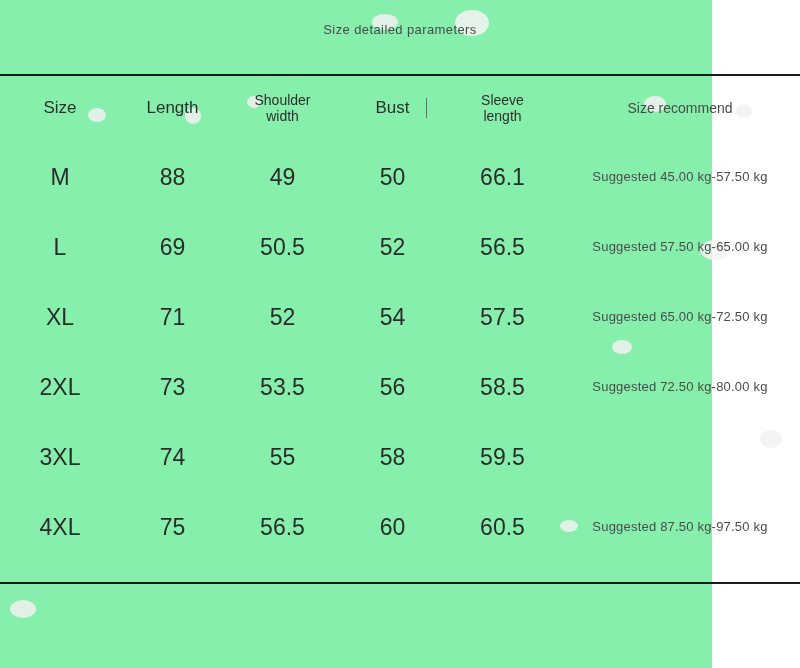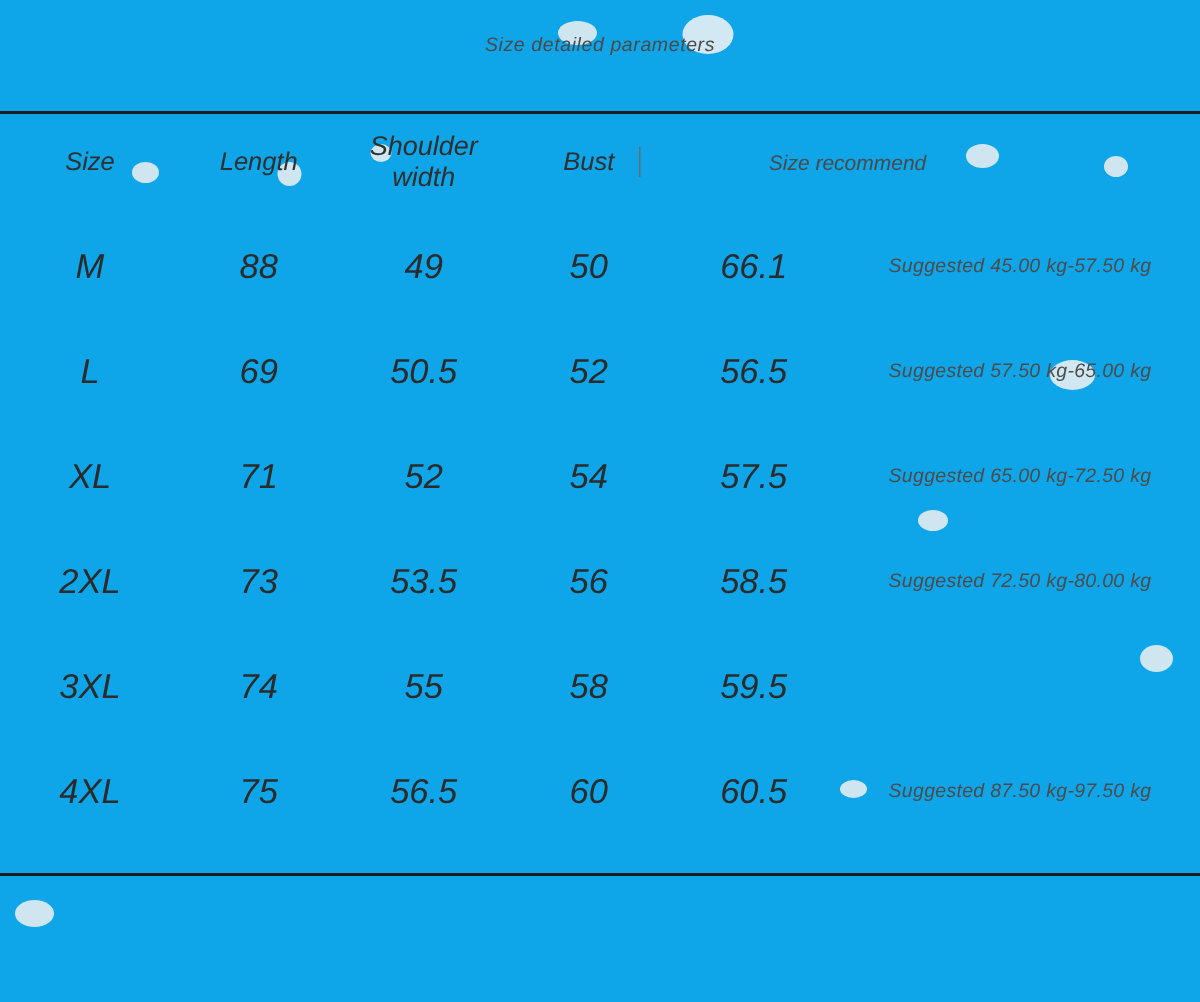--- a/index.html
+++ b/index.html
@@ -10,25 +10,24 @@
   body {
     width: 800px;
     height: 668px;
     font-family: "Liberation Sans", sans-serif;
     color: #3d3d3d;
     position: relative;
     overflow: hidden;
   }
 
   .sheet {
-    width: 800px;
+    width: 712px;
     height: 668px;
     position: relative;
-    background: #0ea5e9;
-    font-style: italic;
+    background: #86efac;
   }
 
   
   .title {
     position: absolute;
     top: 22px;
     left: 0;
     width: 800px;
     text-align: center;
     font-size: 13px;
@@ -83,21 +82,21 @@
   .c-sleeve      { width: 115px; }
   .c-recommend   { width: 240px; }
 
   
   .row.header .cell {
     font-size: 17px;
     color: #2f2f2f;
   }
   .row.header .c-shoulder,
   .row.header .c-sleeve {
-    font-size: 18px;
+    font-size: 14px;
     text-align: center;
   }
   .row.header .c-recommend {
     font-size: 14px;
     color: #4a4a4a;
   }
   .row.header .c-bust {
     position: relative;
   }
   .row.header .c-bust::after {
@@ -169,20 +168,24 @@
   <div class="table">
 
     <div class="row header">
       <div class="cell c-size">Size</div>
       <div class="cell c-length">Length</div>
       <div class="cell c-shoulder">
         <div>Shoulder</div>
         <div>width</div>
       </div>
       <div class="cell c-bust">Bust</div>
+      <div class="cell c-sleeve">
+        <div>Sleeve</div>
+        <div>length</div>
+      </div>
       <div class="cell c-recommend">Size recommend</div>
     </div>
 
     <div class="row data">
       <div class="cell c-size">M</div>
       <div class="cell c-length">88</div>
       <div class="cell c-shoulder">49</div>
       <div class="cell c-bust">50</div>
       <div class="cell c-sleeve">66.1</div>
       <div class="cell c-recommend">Suggested 45.00 kg-57.50 kg</div>

